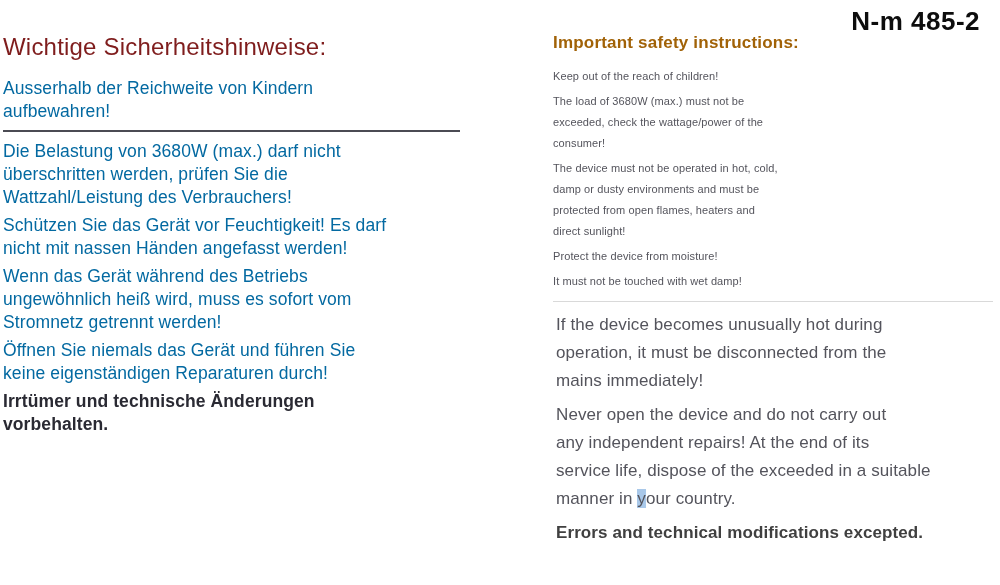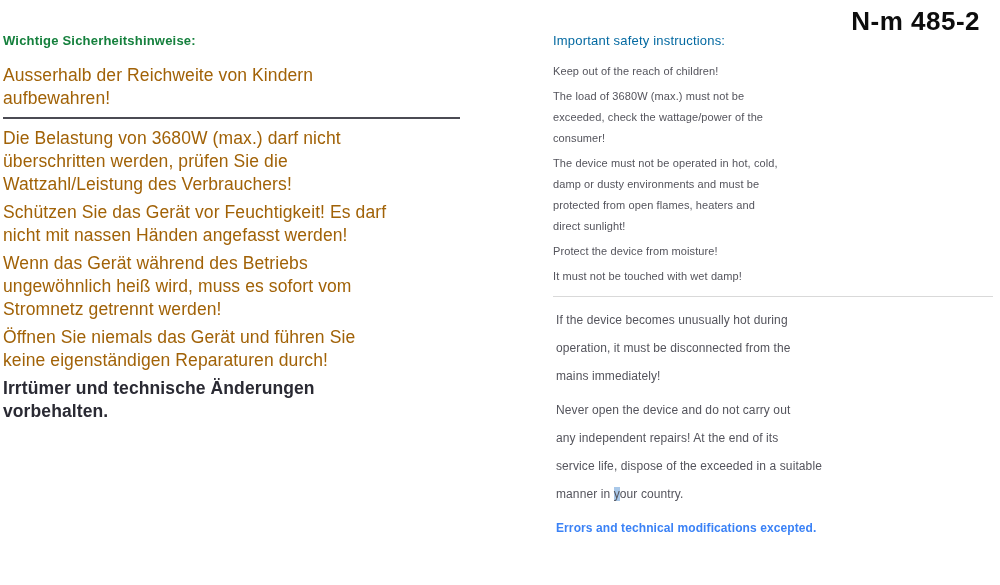--- a/index.html
+++ b/index.html
@@ -19,79 +19,79 @@
     font-size: 26px;
     font-weight: 700;
     color: #0d0d0d;
     letter-spacing: 0.5px;
   }
   .col { position: absolute; top: 33px; }
   .col-de { left: 3px; width: 472px; }
   .col-en { left: 553px; width: 440px; }
 
   .h-de {
-    font-size: 13px;
-    font-weight: 700;
-    color: #15803d;
+    font-size: 24px;
+    font-weight: 400;
+    color: #7f1d1d;
     letter-spacing: 0.2px;
     margin: 0 0 16px 0;
   }
   .p-de {
     font-size: 17.5px;
     line-height: 23px;
-    color: #a16207;
+    color: #0369a1;
     letter-spacing: 0.1px;
     white-space: pre-line;
     margin: 0 0 5px 0;
   }
   .p-de.intro { margin-bottom: 7px; }
   .rule-de {
     border: none;
     border-top: 2px solid #4b4b53;
     width: 457px;
     margin: 0 0 8px 0;
   }
   .bold-de {
     font-weight: 700;
     color: #2a2a33;
   }
 
   .h-en {
-    font-size: 13px;
-    font-weight: 400;
-    color: #0369a1;
+    font-size: 17px;
+    font-weight: 700;
+    color: #a16207;
     letter-spacing: 0.2px;
     margin: 0 0 13px 0;
   }
   .p-en {
     font-size: 11px;
     line-height: 21px;
     color: #54545c;
     letter-spacing: 0.1px;
     white-space: pre-line;
     margin: 0 0 4px 0;
   }
   .rule-en {
     border: none;
     border-top: 1px solid #d9d9d9;
     width: 100%;
     margin: 9px 0 9px 0;
   }
   .p-en-lg {
-    font-size: 12px;
+    font-size: 17px;
     line-height: 28px;
     color: #54545c;
     letter-spacing: 0.1px;
     white-space: pre-line;
     margin: 0 0 6px 0;
     padding-left: 3px;
   }
   .bold-en {
     font-weight: 700;
-    color: #3b82f6;
+    color: #404040;
   }
   .hl {
     background: #a9c8e9;
   }
 </style>
 </head>
 <body>
 
 <div class="page">
 

